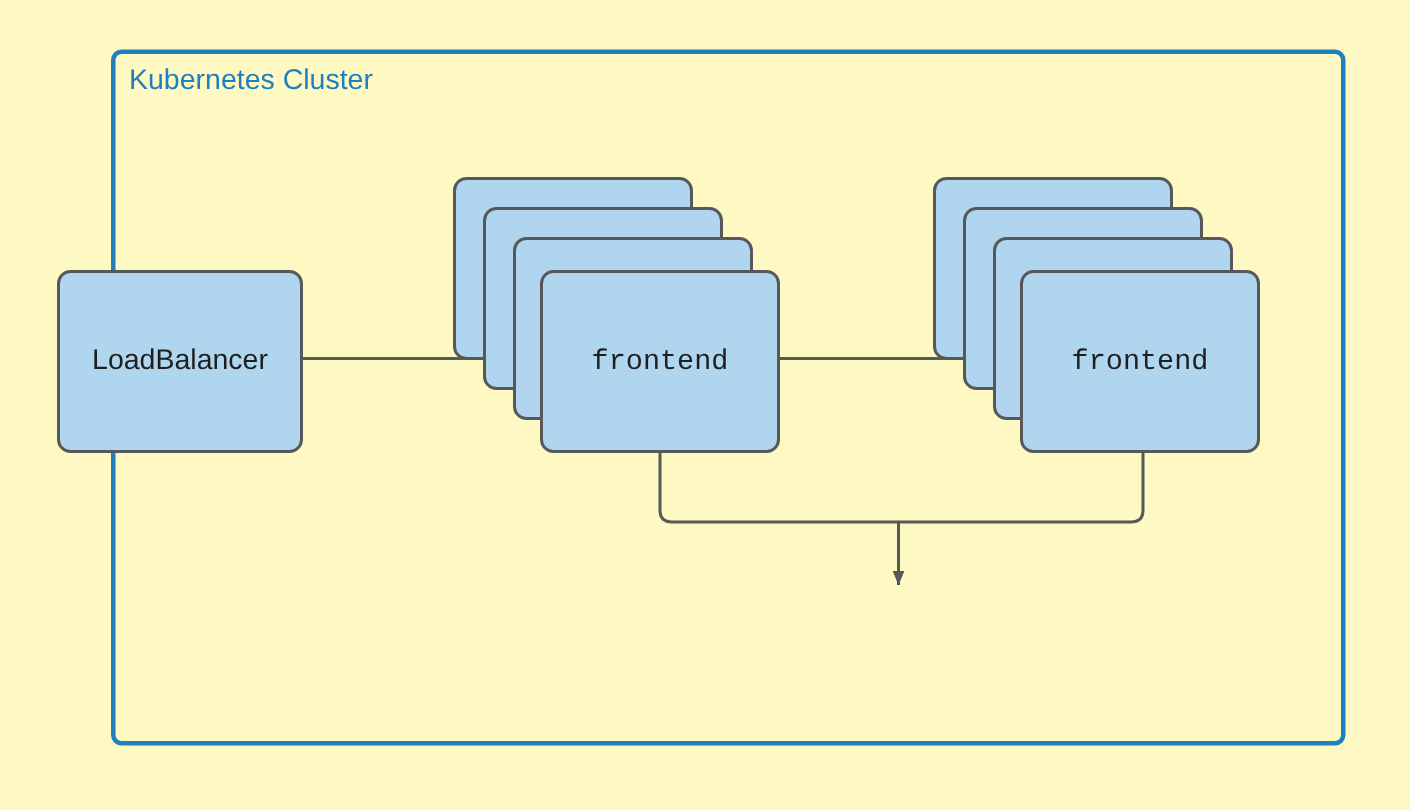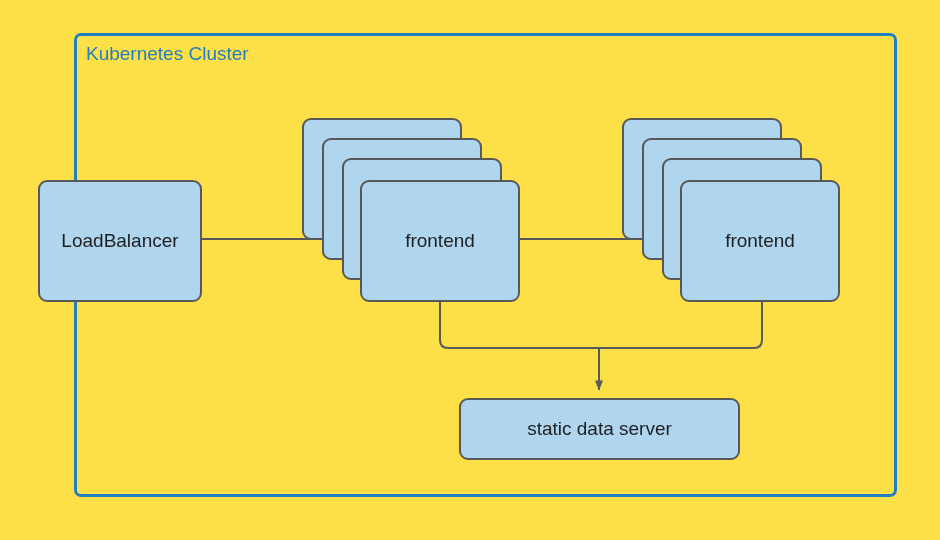--- a/index.html
+++ b/index.html
@@ -9,21 +9,21 @@
     background: #ffffff;
   }
   body {
     font-family: "Liberation Sans", sans-serif;
     -webkit-font-smoothing: antialiased;
   }
   #canvas {
     position: relative;
     width: 940px;
     height: 540px;
-    background: #fde047;
+    background: #fef9c3;
     overflow: hidden;
   }
   #edges {
     position: absolute;
     left: 0;
     top: 0;
     width: 940px;
     height: 540px;
     pointer-events: none;
   }
@@ -80,21 +80,21 @@
   #node-loadbalancer {
     left: 38px;
     top: 180px;
     width: 164px;
     height: 122px;
   }
 
   
   .stack-frontend { left: 302px; top: 118px; }
   .stack-backend  { left: 622px; top: 118px; }
-  .stack-wrap { position: absolute; width: 220px; height: 141px; }
+  .stack-wrap { position: absolute; width: 220px; height: 141px; font-family: Liberation Mono, monospace; }
   .stack-wrap .stack-layer,
   .stack-wrap .node { width: 160px; height: 122px; }
   .layer-0 { left: 0px;  top: 0px;  }
   .layer-1 { left: 20px; top: 20px; }
   .layer-2 { left: 40px; top: 40px; }
   .layer-3 { left: 58px; top: 62px; }
 
   
   #node-static-data-server {
     left: 459px;
@@ -154,17 +154,14 @@
 
   <div class="stack-wrap stack-backend">
     <div class="stack-layer layer-0"></div>
     <div class="stack-layer layer-1"></div>
     <div class="stack-layer layer-2"></div>
     <div class="node layer-3">
       <span class="node-label">frontend</span>
     </div>
   </div>
 
-  <div class="node" id="node-static-data-server">
-    <span class="node-label">static data server</span>
-  </div>
 
 </div>
 
 </body></html>

